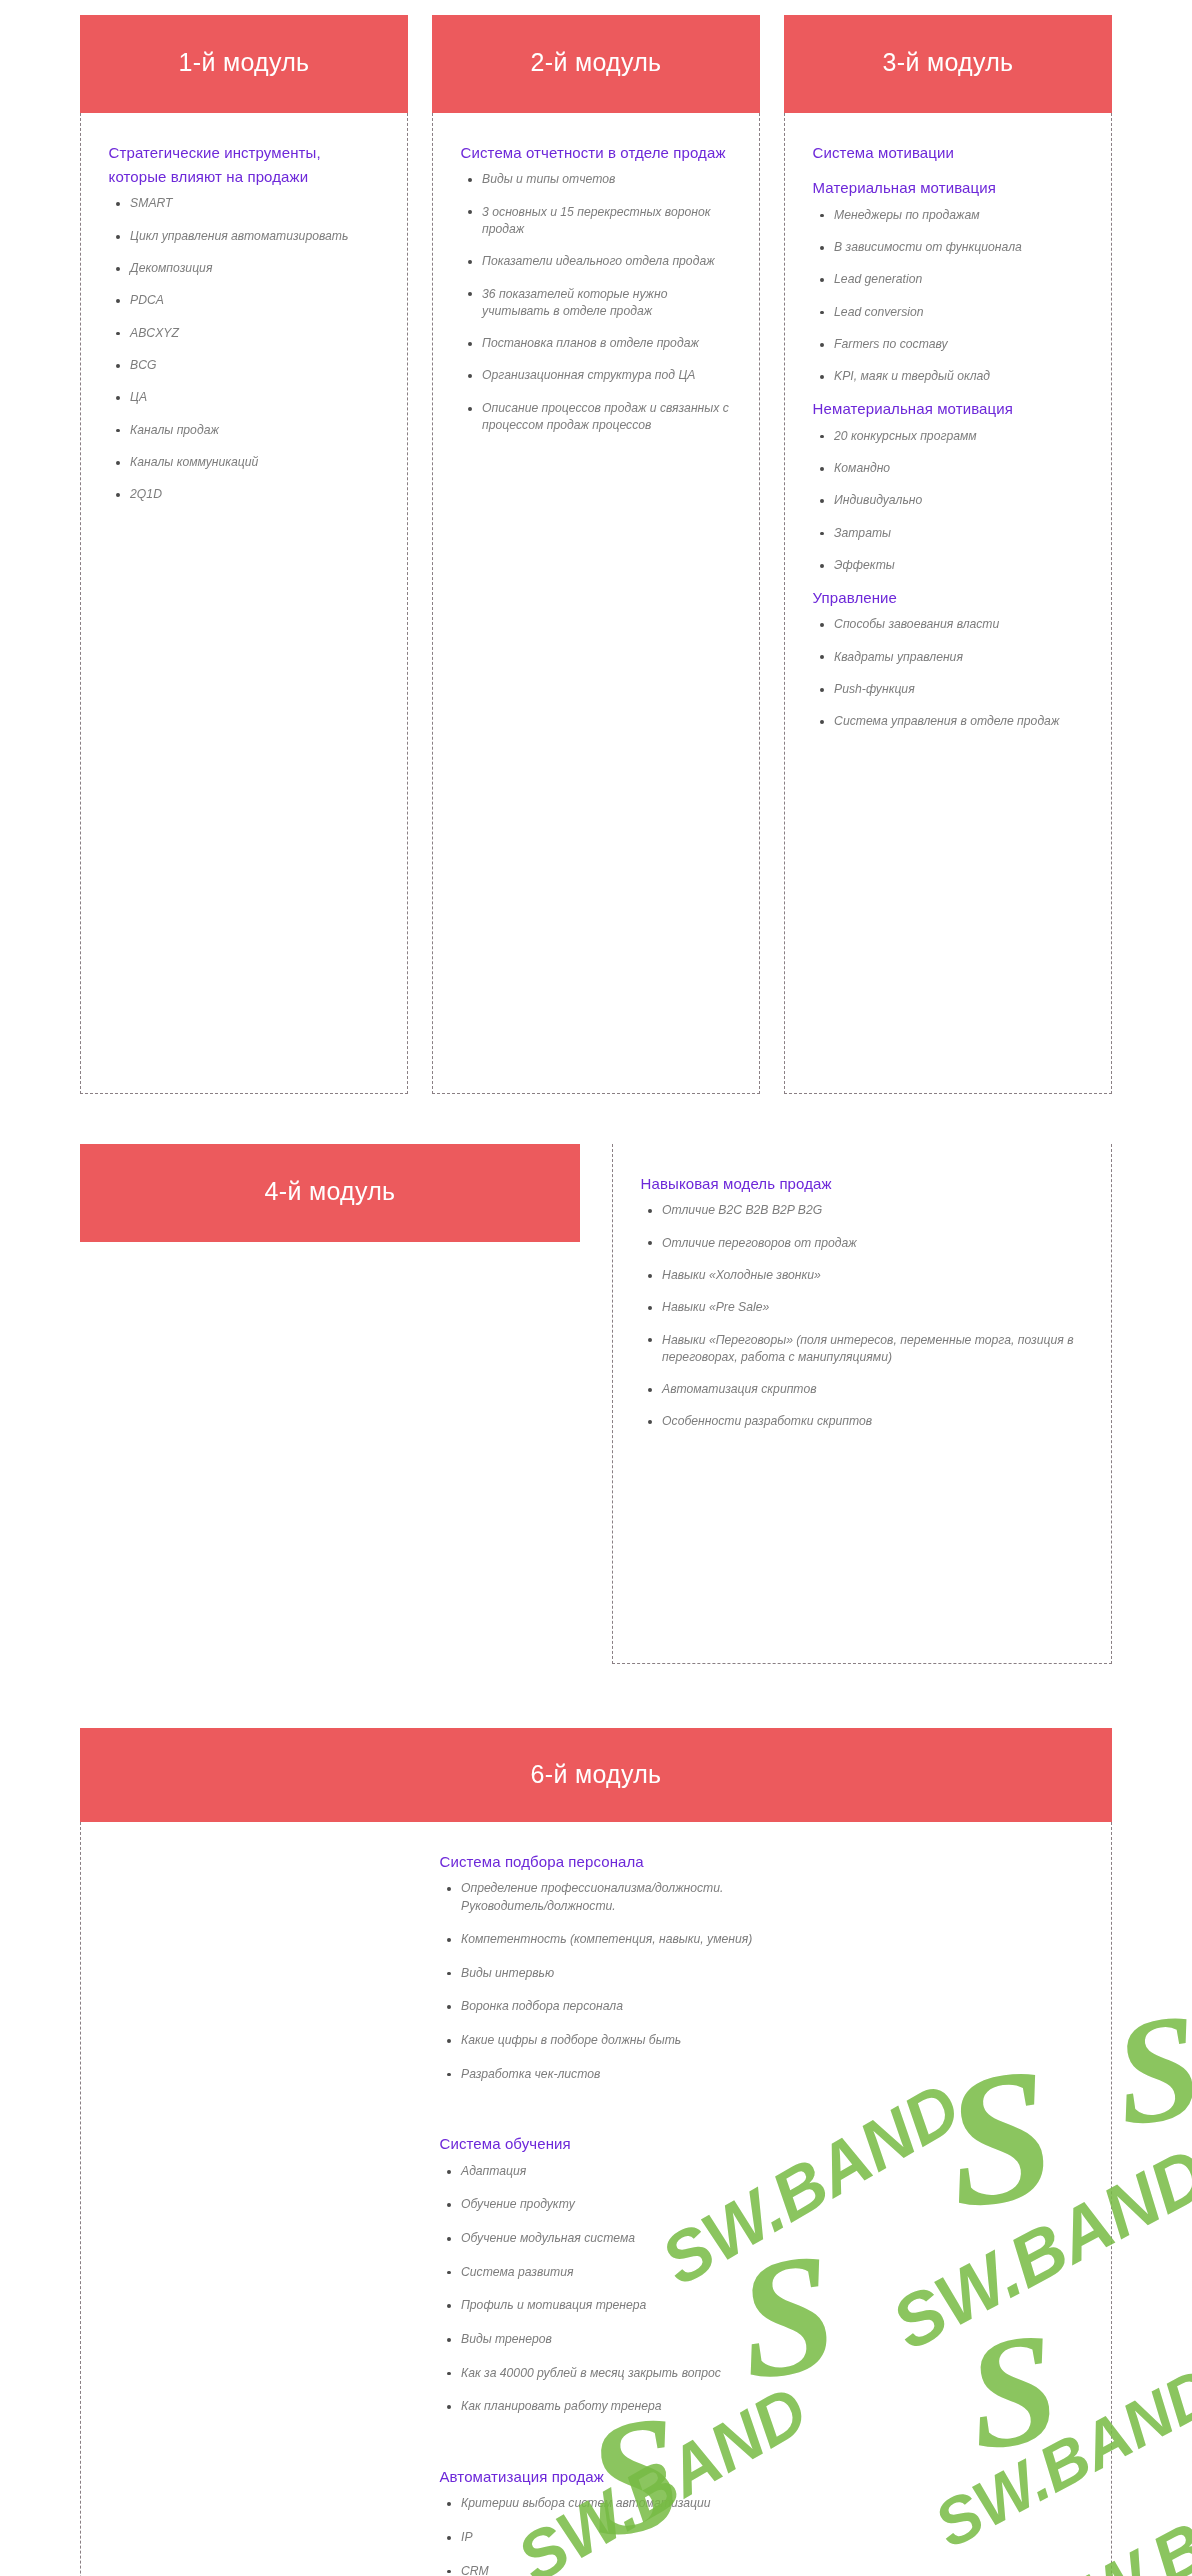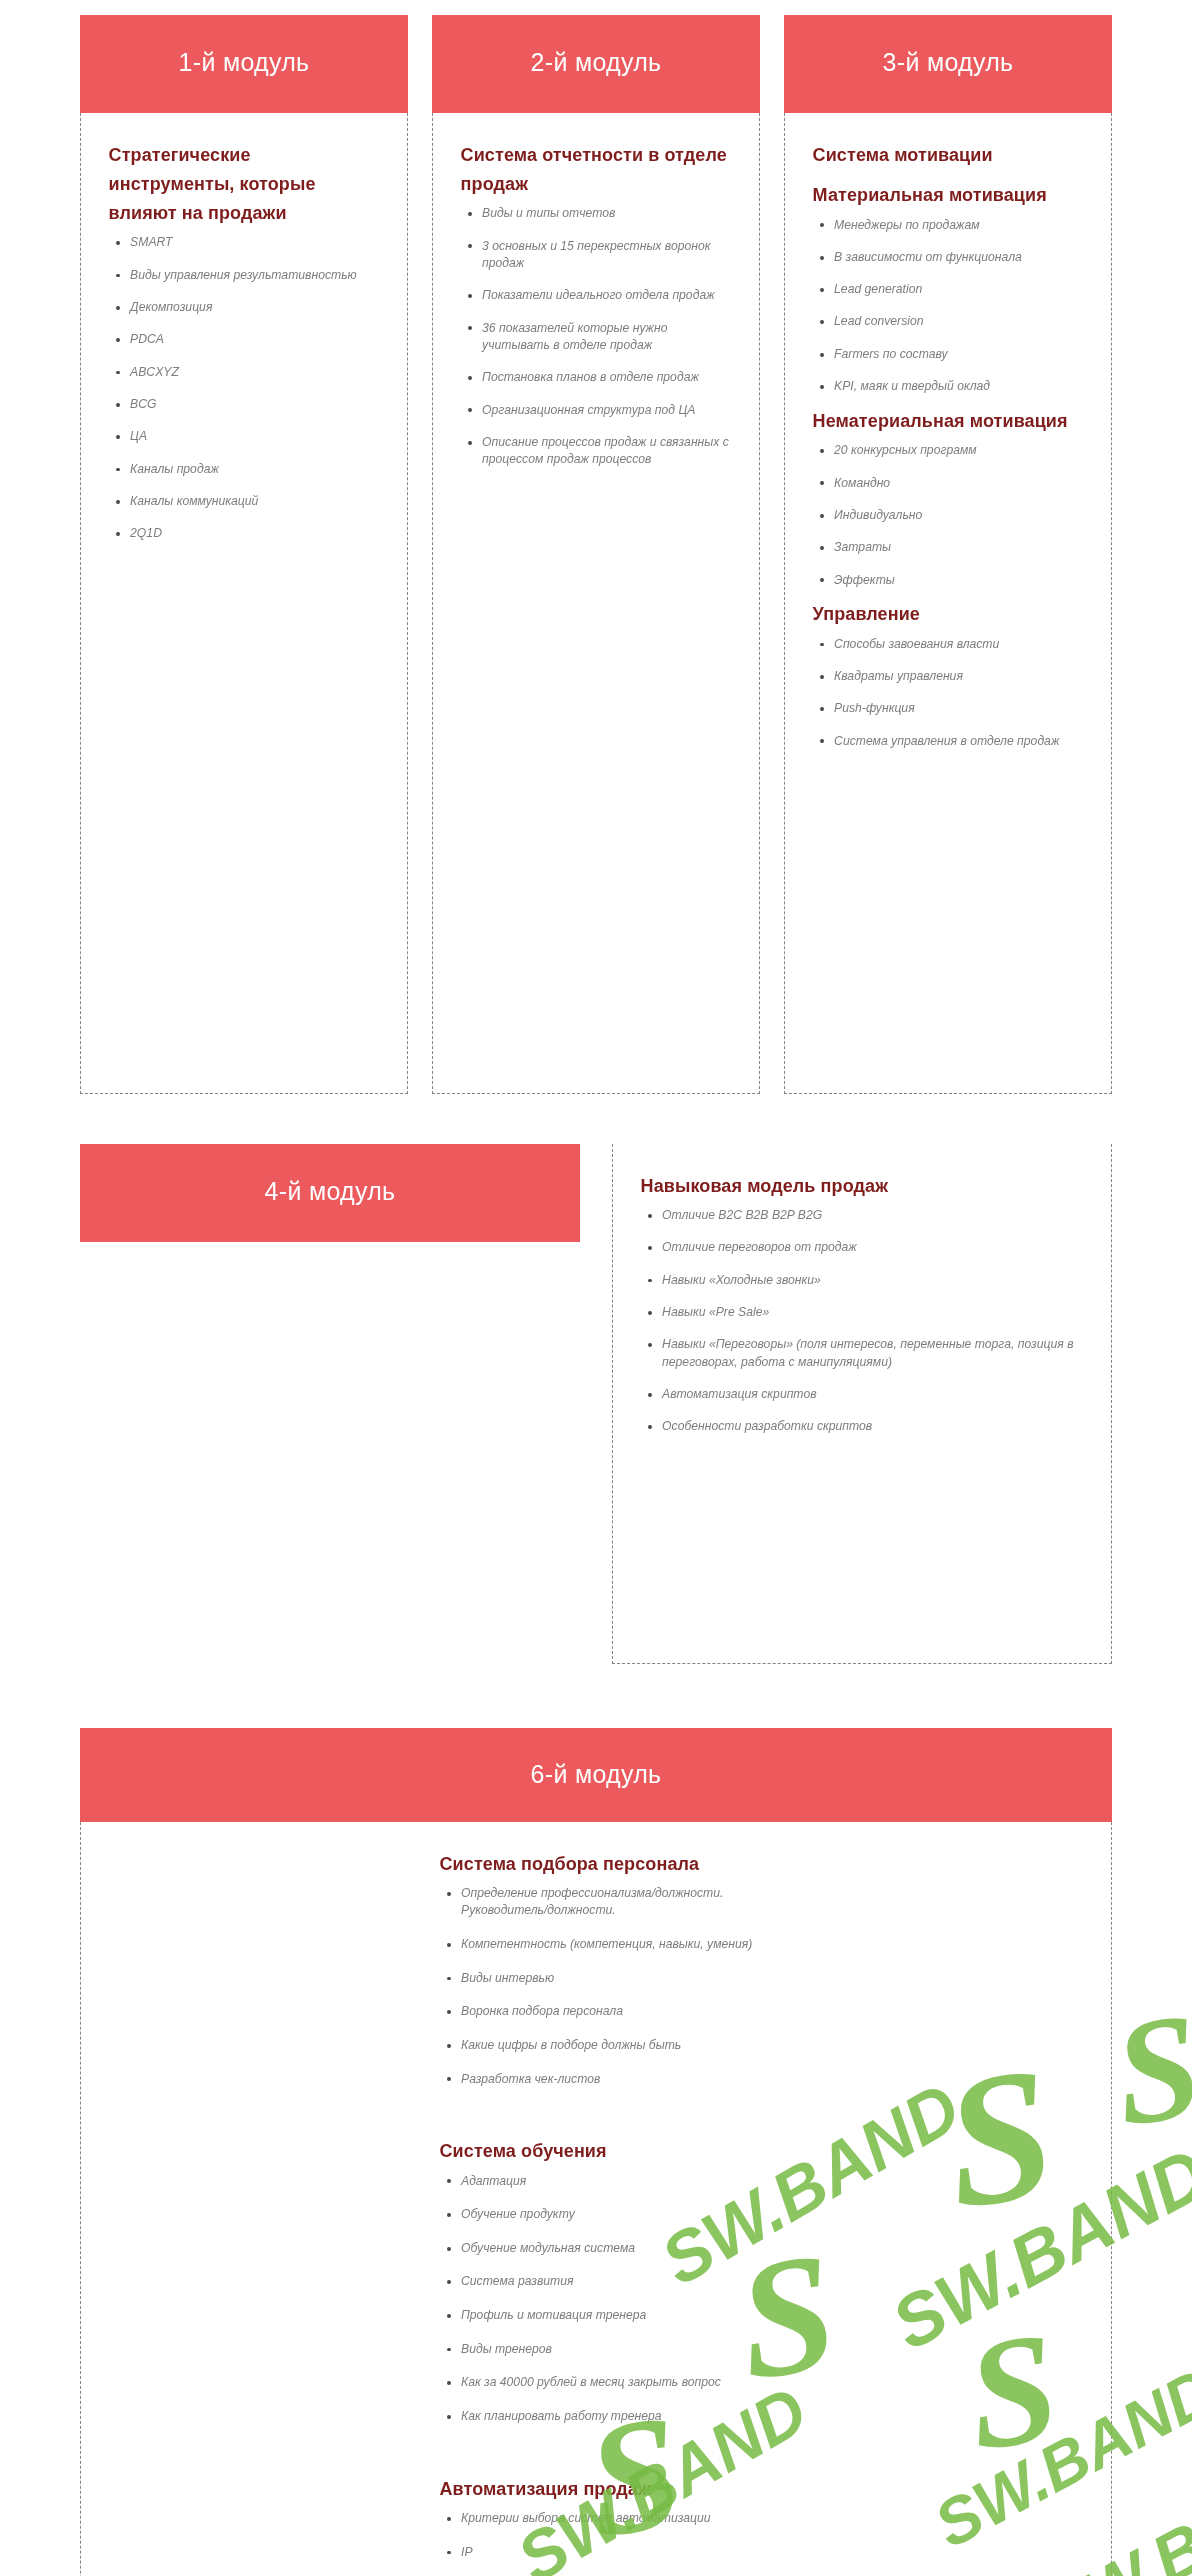--- a/index.html
+++ b/index.html
@@ -74,23 +74,23 @@
     display: flex;
     gap: 33px;
     align-items: center;
     flex-direction: column;
   }
   .wide-cols > .wcol { width: 313px; }
 
   
   h3.sec-title {
     margin: 0 0 6.3px 0;
-    color: #7f1d1d;
-    font-size: 18px;
-    font-weight: bold;
+    color: #6d28d9;
+    font-size: 15px;
+    font-weight: normal;
     line-height: 1.62;
     letter-spacing: 0.1px;
   }
   h3.sec-title.tight { margin-top: 0; }
   h3.sec-title.sub { margin-top: 11.3px; }
 
   ul.items {
     list-style: none;
     margin: 0;
     padding: 0 0 0 2.5px;
@@ -153,21 +153,21 @@
 <div class="page">
 
   <div class="row row-1">
 
     <div class="card col-3">
       <div class="card-head">1-й модуль</div>
       <div class="card-body">
         <h3 class="sec-title tight">Стратегические инструменты, которые влияют на продажи</h3>
         <ul class="items">
           <li>SMART</li>
-          <li>Виды управления результативностью</li>
+          <li>Цикл управления автоматизировать</li>
           <li>Декомпозиция</li>
           <li>PDCA</li>
           <li>ABCXYZ</li>
           <li>BCG</li>
           <li>ЦА</li>
           <li>Каналы продаж</li>
           <li>Каналы коммуникаций</li>
           <li>2Q1D</li>
         </ul>
       </div>

